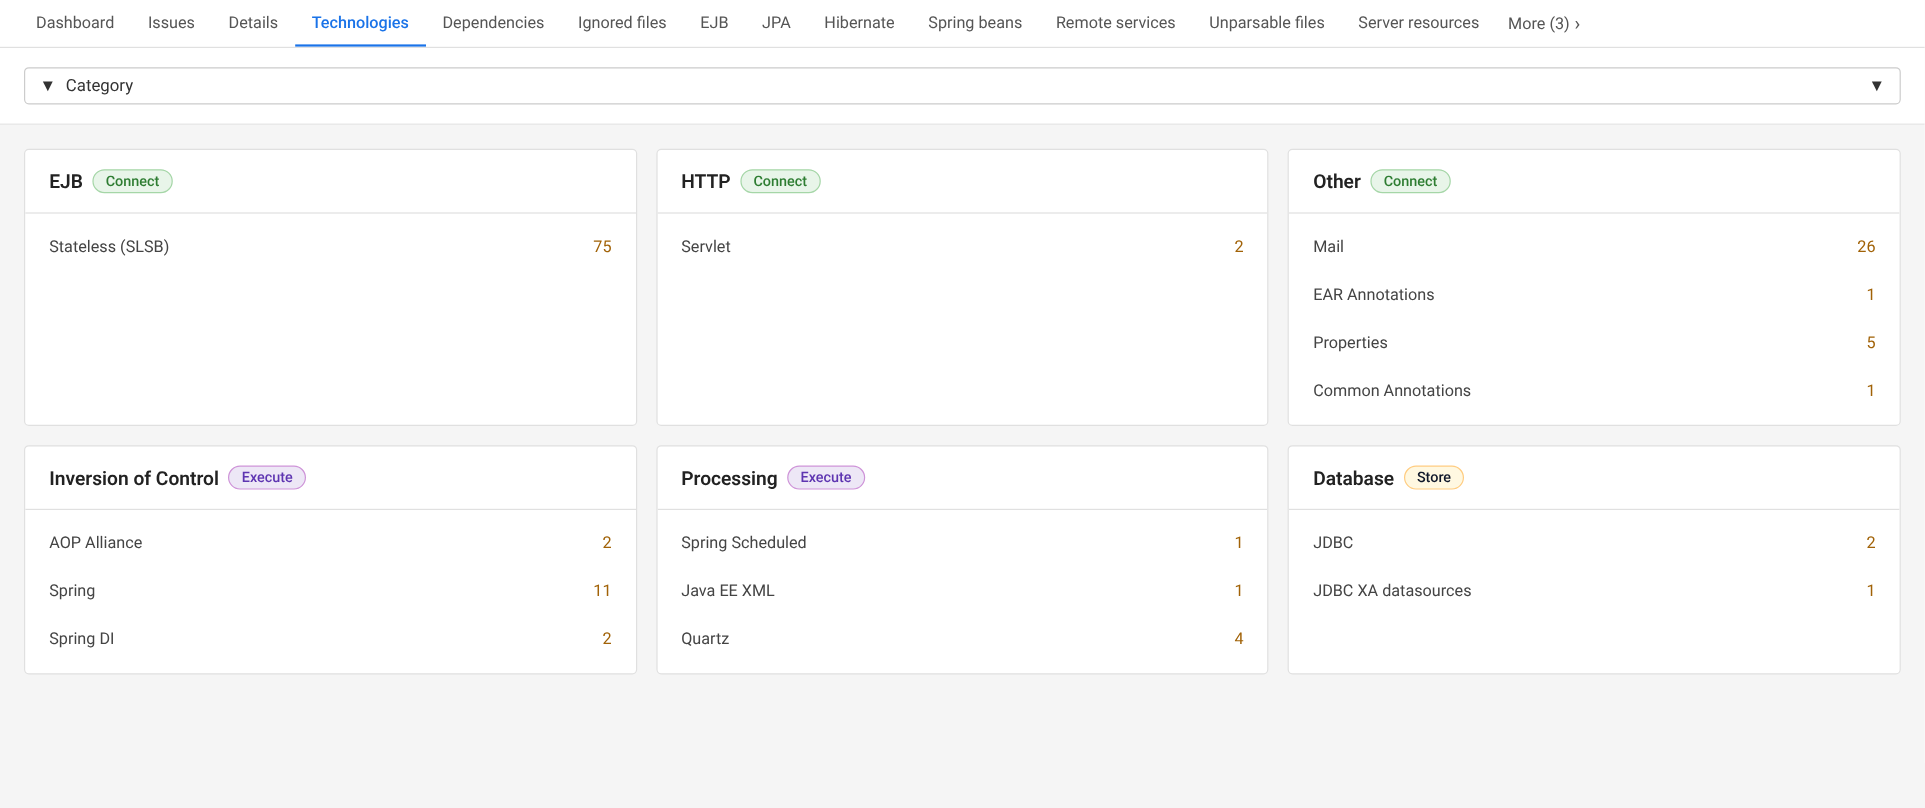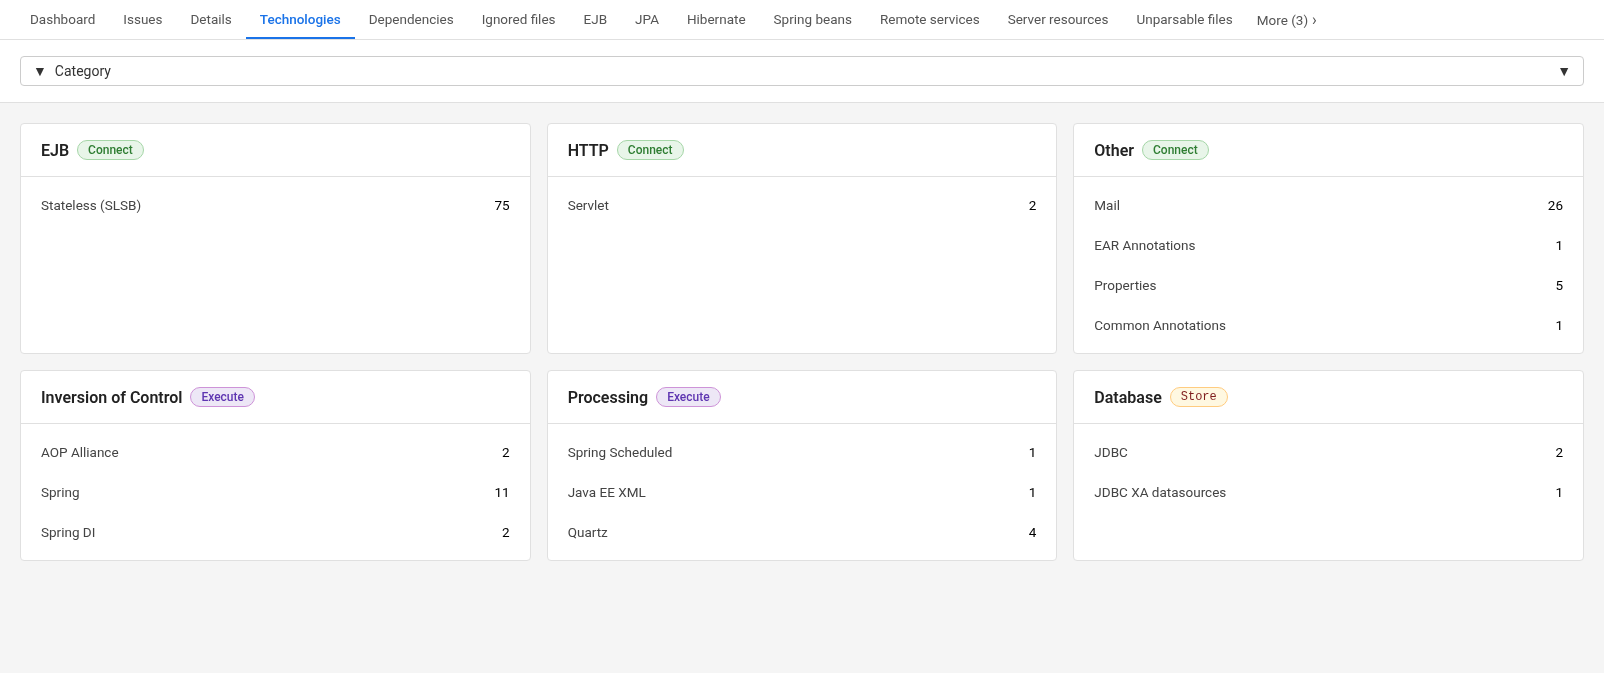--- a/index.html
+++ b/index.html
@@ -106,60 +106,59 @@
       color: #2e7d32;
       border: 1px solid #a5d6a7;
     }
     .badge-execute {
       background: #ede7f6;
       color: #5e35b1;
       border: 1px solid #ce93d8;
     }
     .badge-store {
       background: #fff8e1;
-      color: #7f1d1d;
+      color: #0f172a;
       border: 1px solid #ffcc80;
-      font-family: Liberation Mono, monospace;
     }
     .card-body {
       padding: 8px 0;
     }
     .card-row {
       display: flex;
       align-items: flex-start;
       justify-content: space-between;
       padding: 12px 20px;
     }
     .card-row-label {
       color: #444;
       font-size: 13.5px;
     }
     .card-row-value {
-      color: #000000;
+      color: #a16207;
       font-size: 13.5px;
       font-weight: 400;
     }
   </style>
 </head>
 <body>
 
 <nav class="nav-tabs">
 <div class="nav-tab">Dashboard</div>
     <div class="nav-tab">Issues</div>
     <div class="nav-tab">Details</div>
     <div class="nav-tab active">Technologies</div>
     <div class="nav-tab">Dependencies</div>
     <div class="nav-tab">Ignored files</div>
     <div class="nav-tab">EJB</div>
     <div class="nav-tab">JPA</div>
     <div class="nav-tab">Hibernate</div>
     <div class="nav-tab">Spring beans</div>
     <div class="nav-tab">Remote services</div>
+    <div class="nav-tab">Unparsable files</div>
     <div class="nav-tab">Server resources</div>
-    <div class="nav-tab">Unparsable files</div>
     <div class="nav-tab-more">
       <span>More (3)</span>
       <span style="font-size:16px; margin-left:2px;">›</span>
     </div>
   </nav>
 
 <div class="filter-bar">
   <div class="filter-select">
     <div class="filter-select-inner">
       <span>▼</span>

